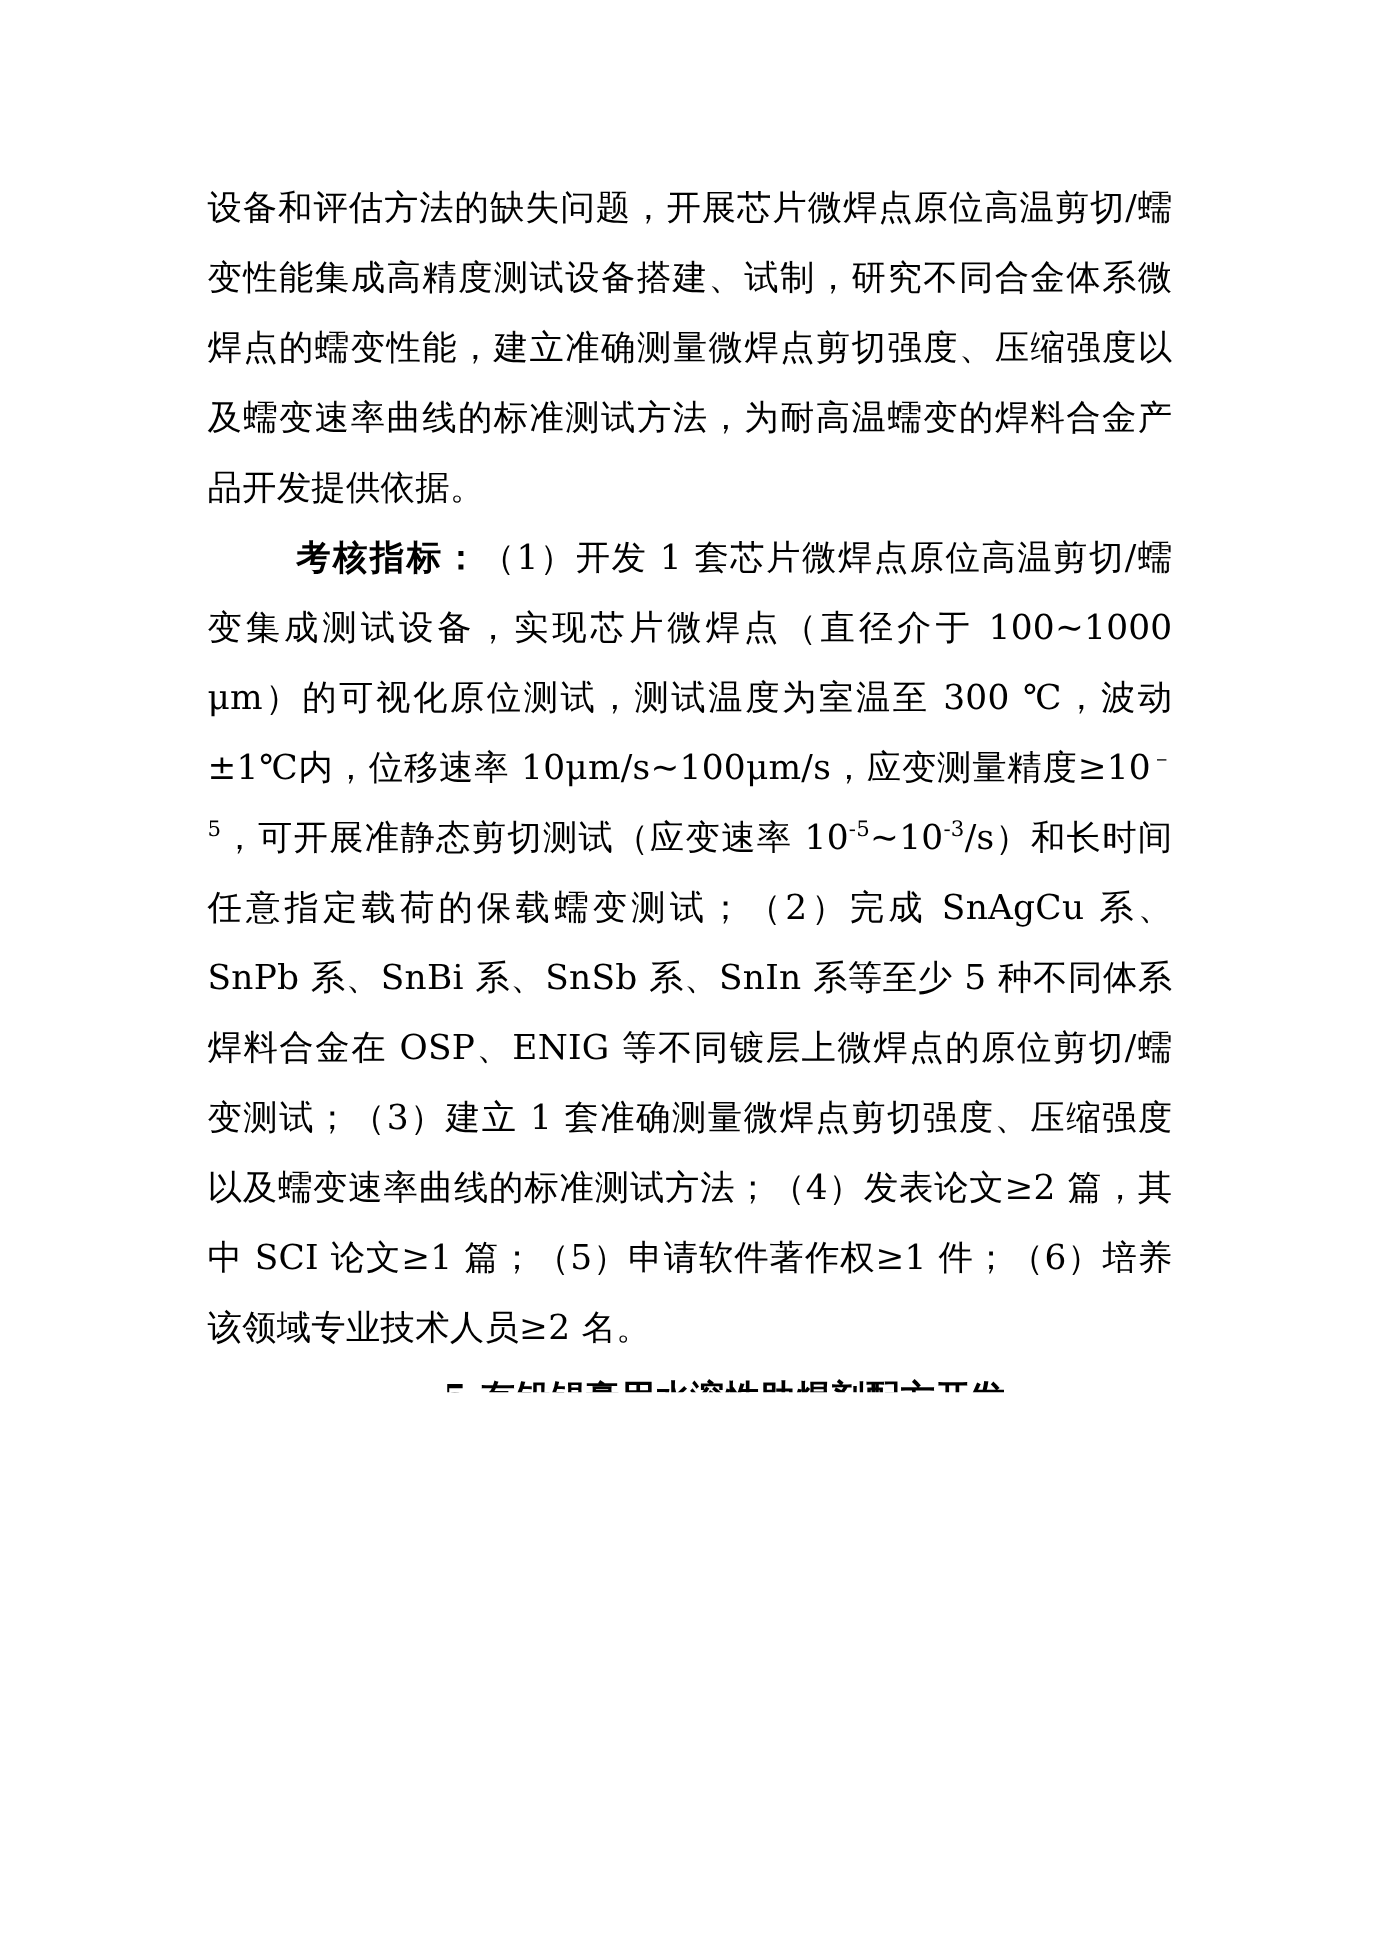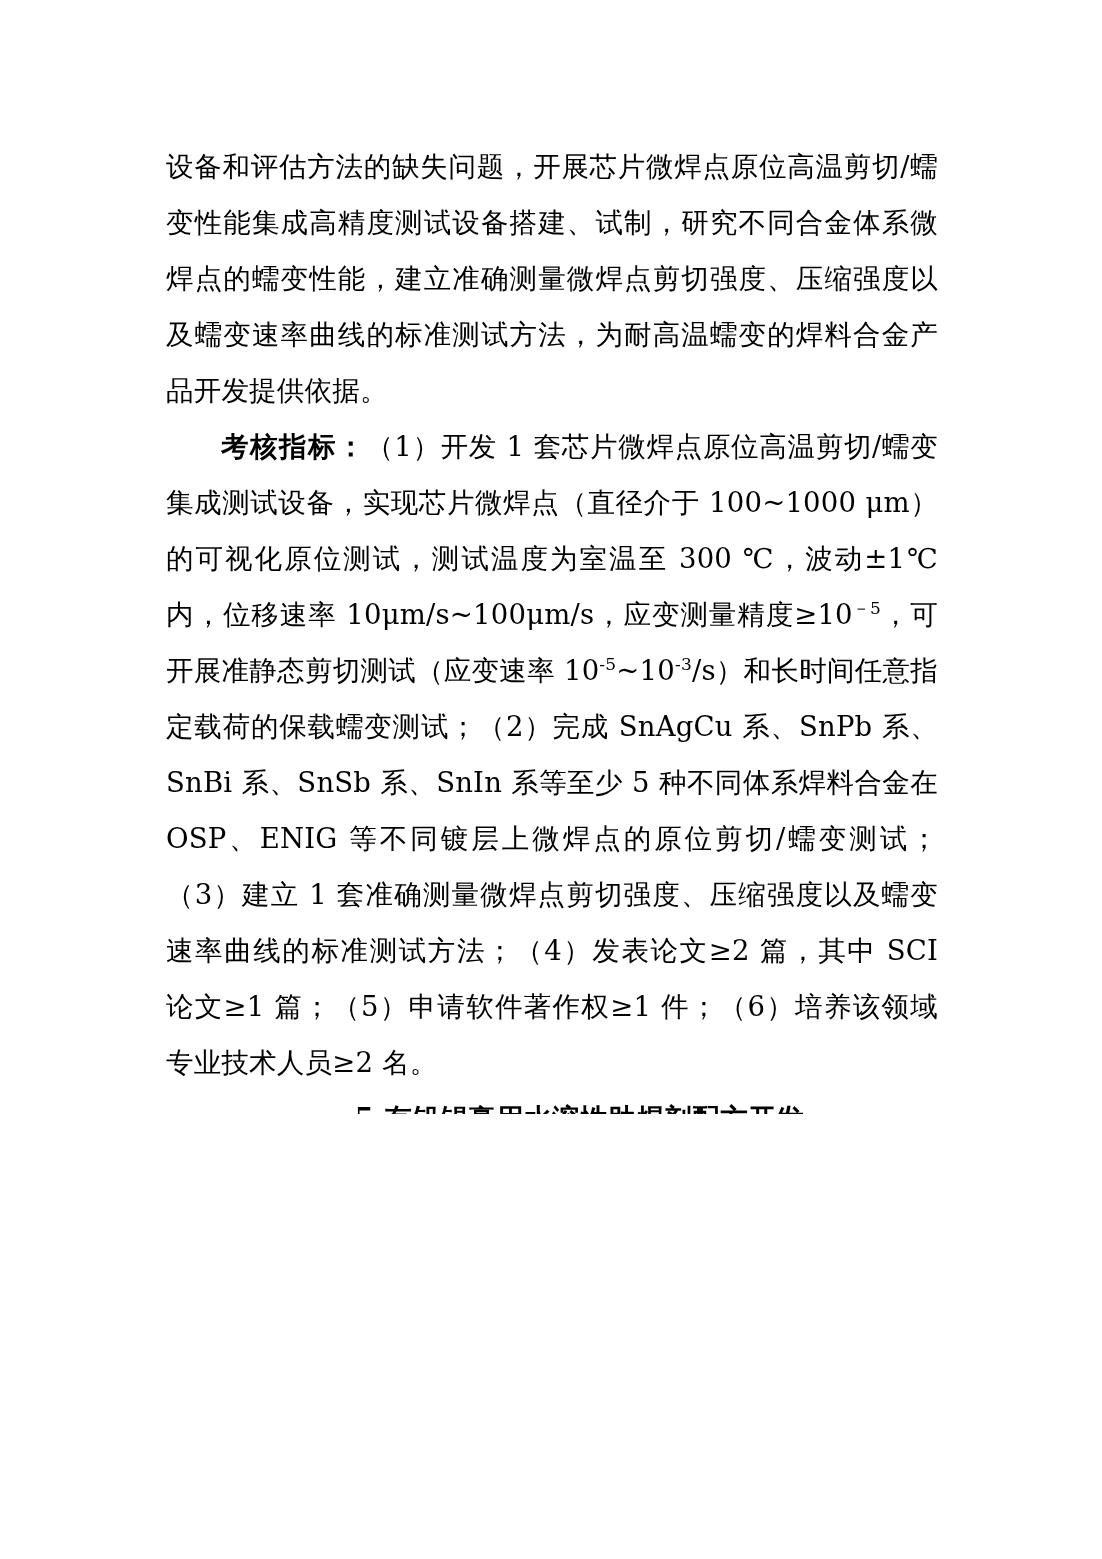--- a/index.html
+++ b/index.html
@@ -30,20 +30,21 @@
     text-align: justify;
     text-justify: inter-ideograph;
     letter-spacing: 0.2px;
   }
   p.indent {
     text-indent: 55px;
   }
   .bold {
     font-weight: bold;
     letter-spacing: 1px;
+    margin-left: 16px;
   }
   .heading {
     font-weight: bold;
     font-size: 27.5px;
     line-height: 56px;
     margin: 0;
     text-indent: 55px;
     letter-spacing: 0.5px;
     text-align: center;
   }

